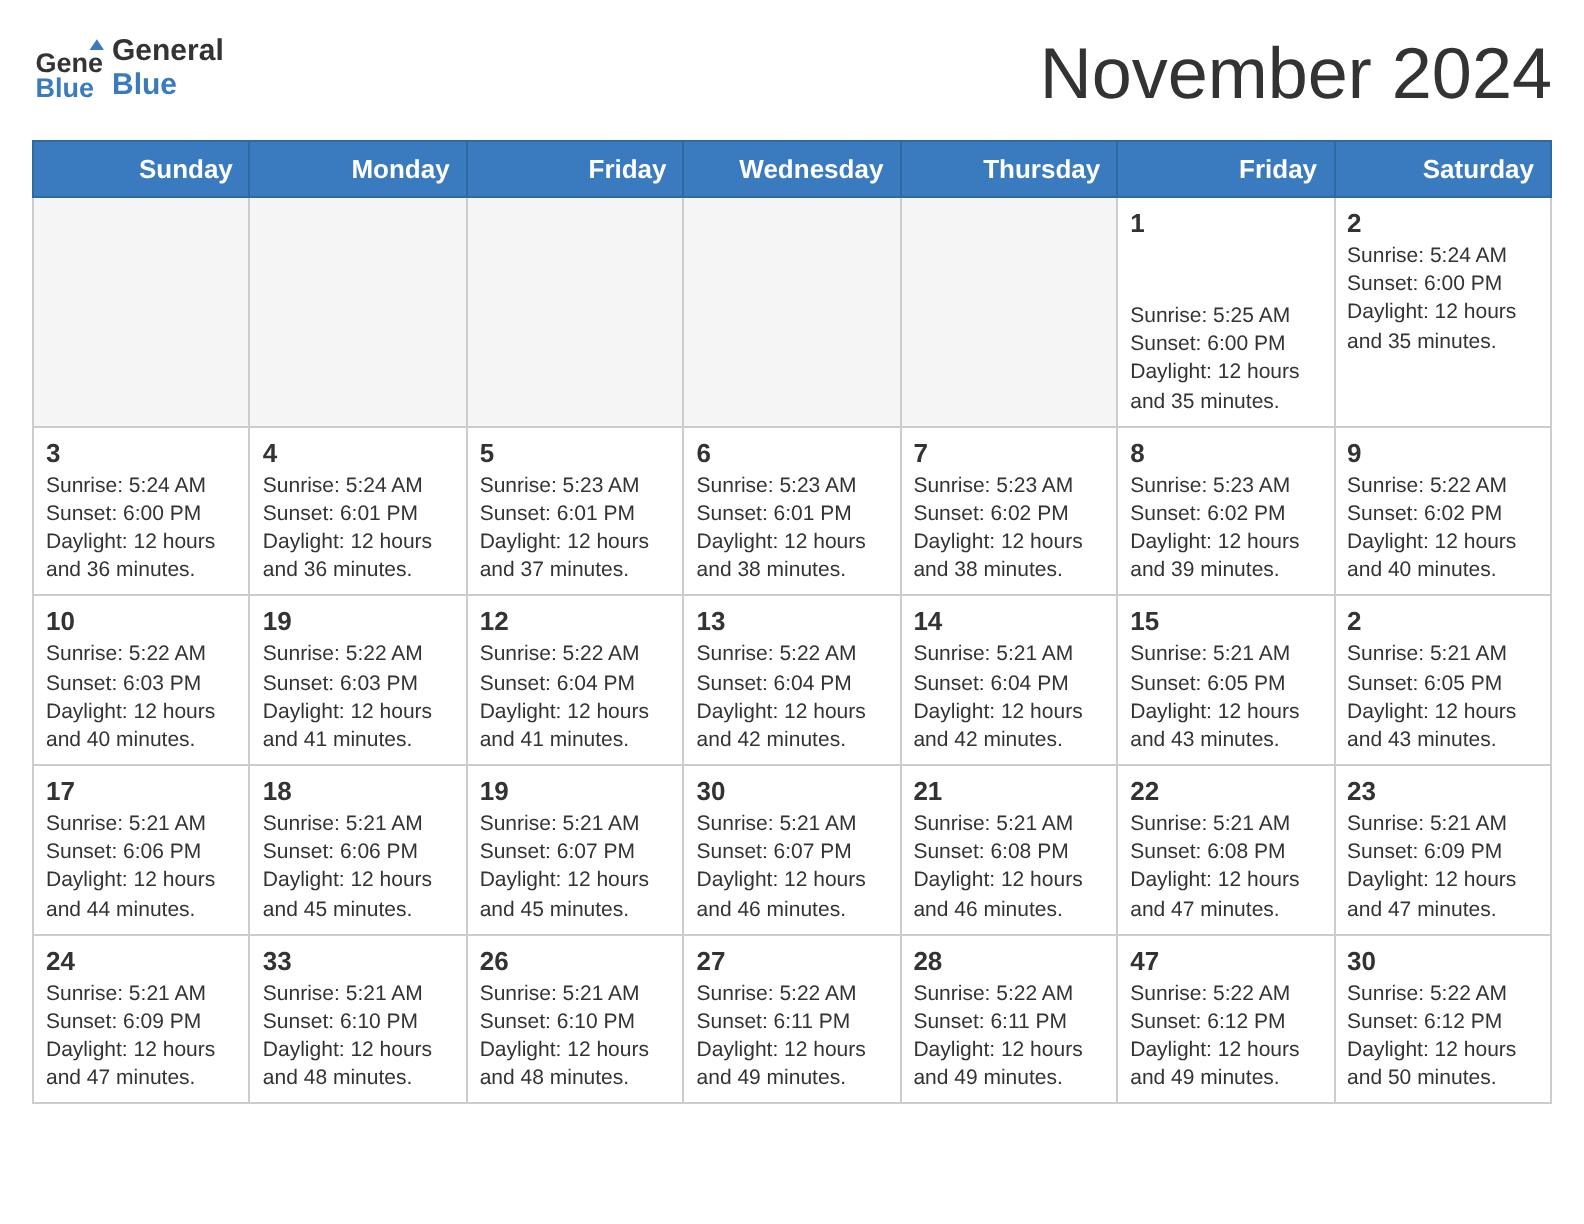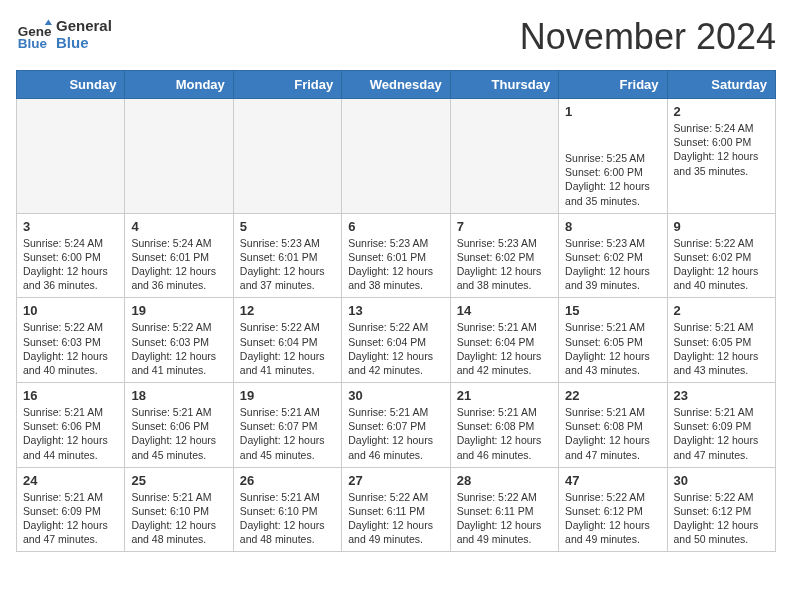--- a/index.html
+++ b/index.html
@@ -232,21 +232,21 @@
         <td>
           <span class="day-number">2</span>
           <div class="cell-info" style="white-space: pre-line;">Sunrise: 5:21 AM
 Sunset: 6:05 PM
 Daylight: 12 hours
 and 43 minutes.</div>
         </td>
       </tr>
       <tr class="week-row">
         <td>
-          <span class="day-number">16</span>
+          <span class="day-number">17</span>
           <div class="cell-info" style="white-space: pre-line;">Sunrise: 5:21 AM
 Sunset: 6:06 PM
 Daylight: 12 hours
 and 44 minutes.</div>
         </td>
         <td>
           <span class="day-number">18</span>
           <div class="cell-info" style="white-space: pre-line;">Sunrise: 5:21 AM
 Sunset: 6:06 PM
 Daylight: 12 hours
@@ -290,21 +290,21 @@
       </tr>
       <tr class="week-row">
         <td>
           <span class="day-number">24</span>
           <div class="cell-info" style="white-space: pre-line;">Sunrise: 5:21 AM
 Sunset: 6:09 PM
 Daylight: 12 hours
 and 47 minutes.</div>
         </td>
         <td>
-          <span class="day-number">25</span>
+          <span class="day-number">33</span>
           <div class="cell-info" style="white-space: pre-line;">Sunrise: 5:21 AM
 Sunset: 6:10 PM
 Daylight: 12 hours
 and 48 minutes.</div>
         </td>
         <td>
           <span class="day-number">26</span>
           <div class="cell-info" style="white-space: pre-line;">Sunrise: 5:21 AM
 Sunset: 6:10 PM
 Daylight: 12 hours

